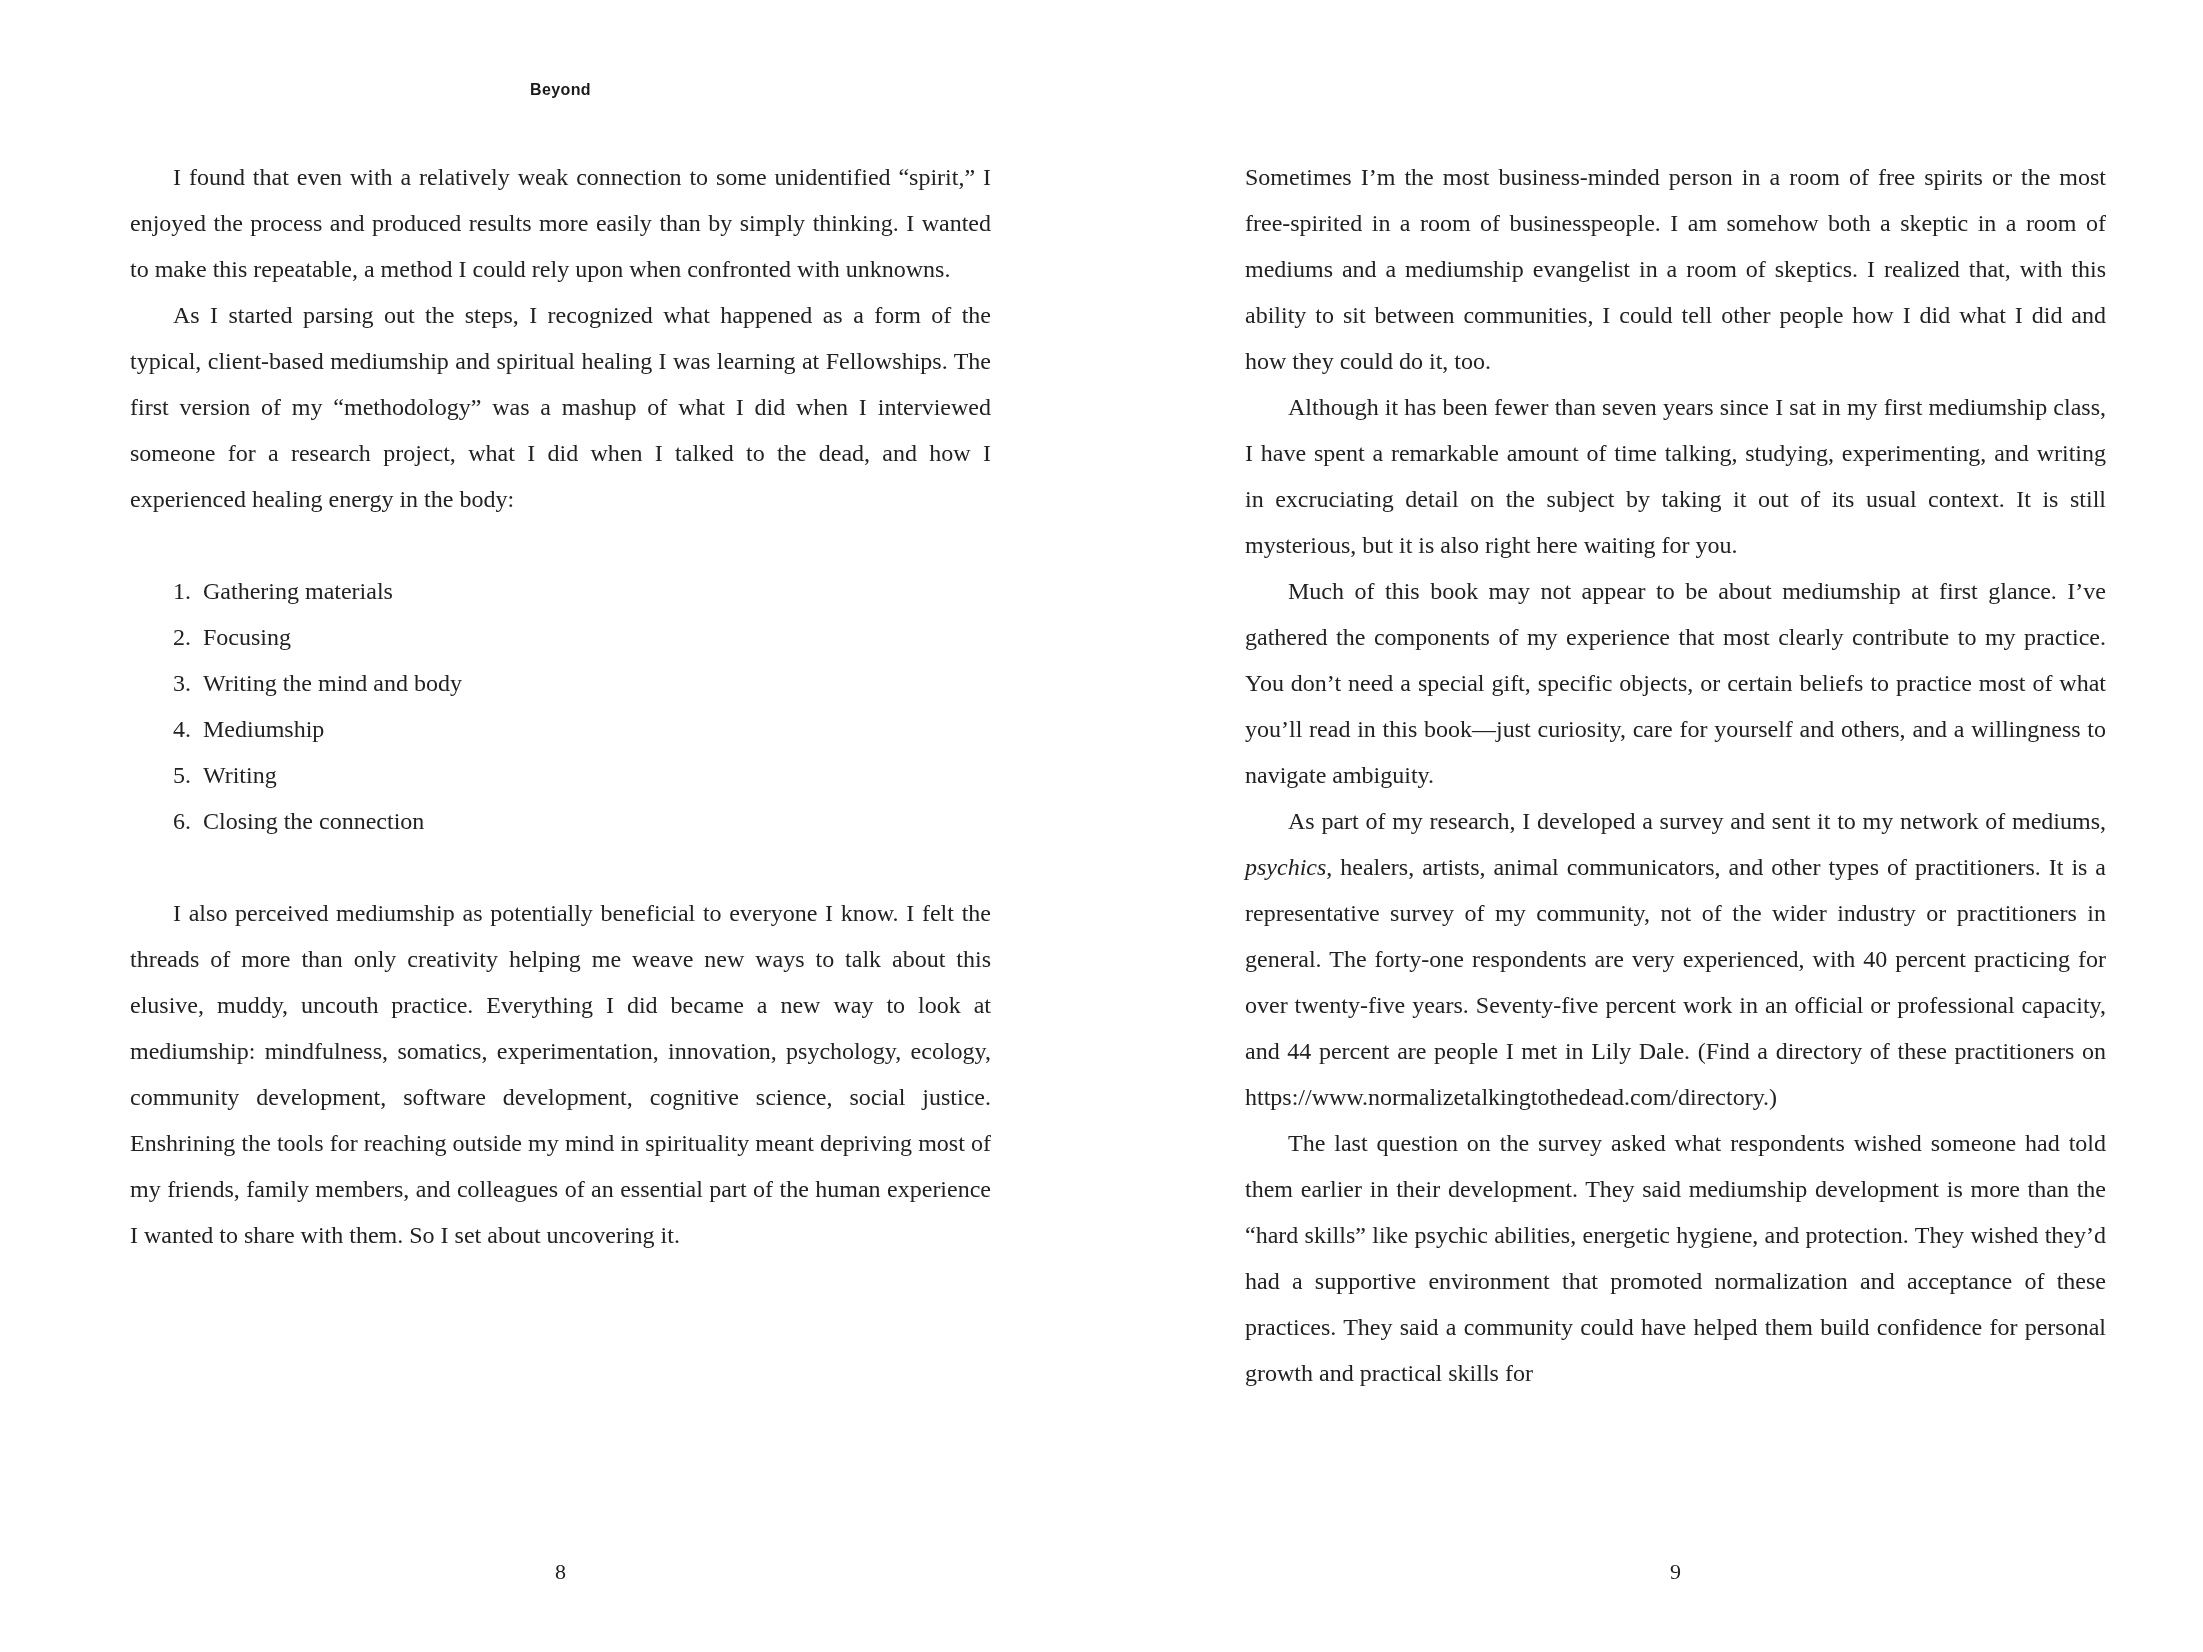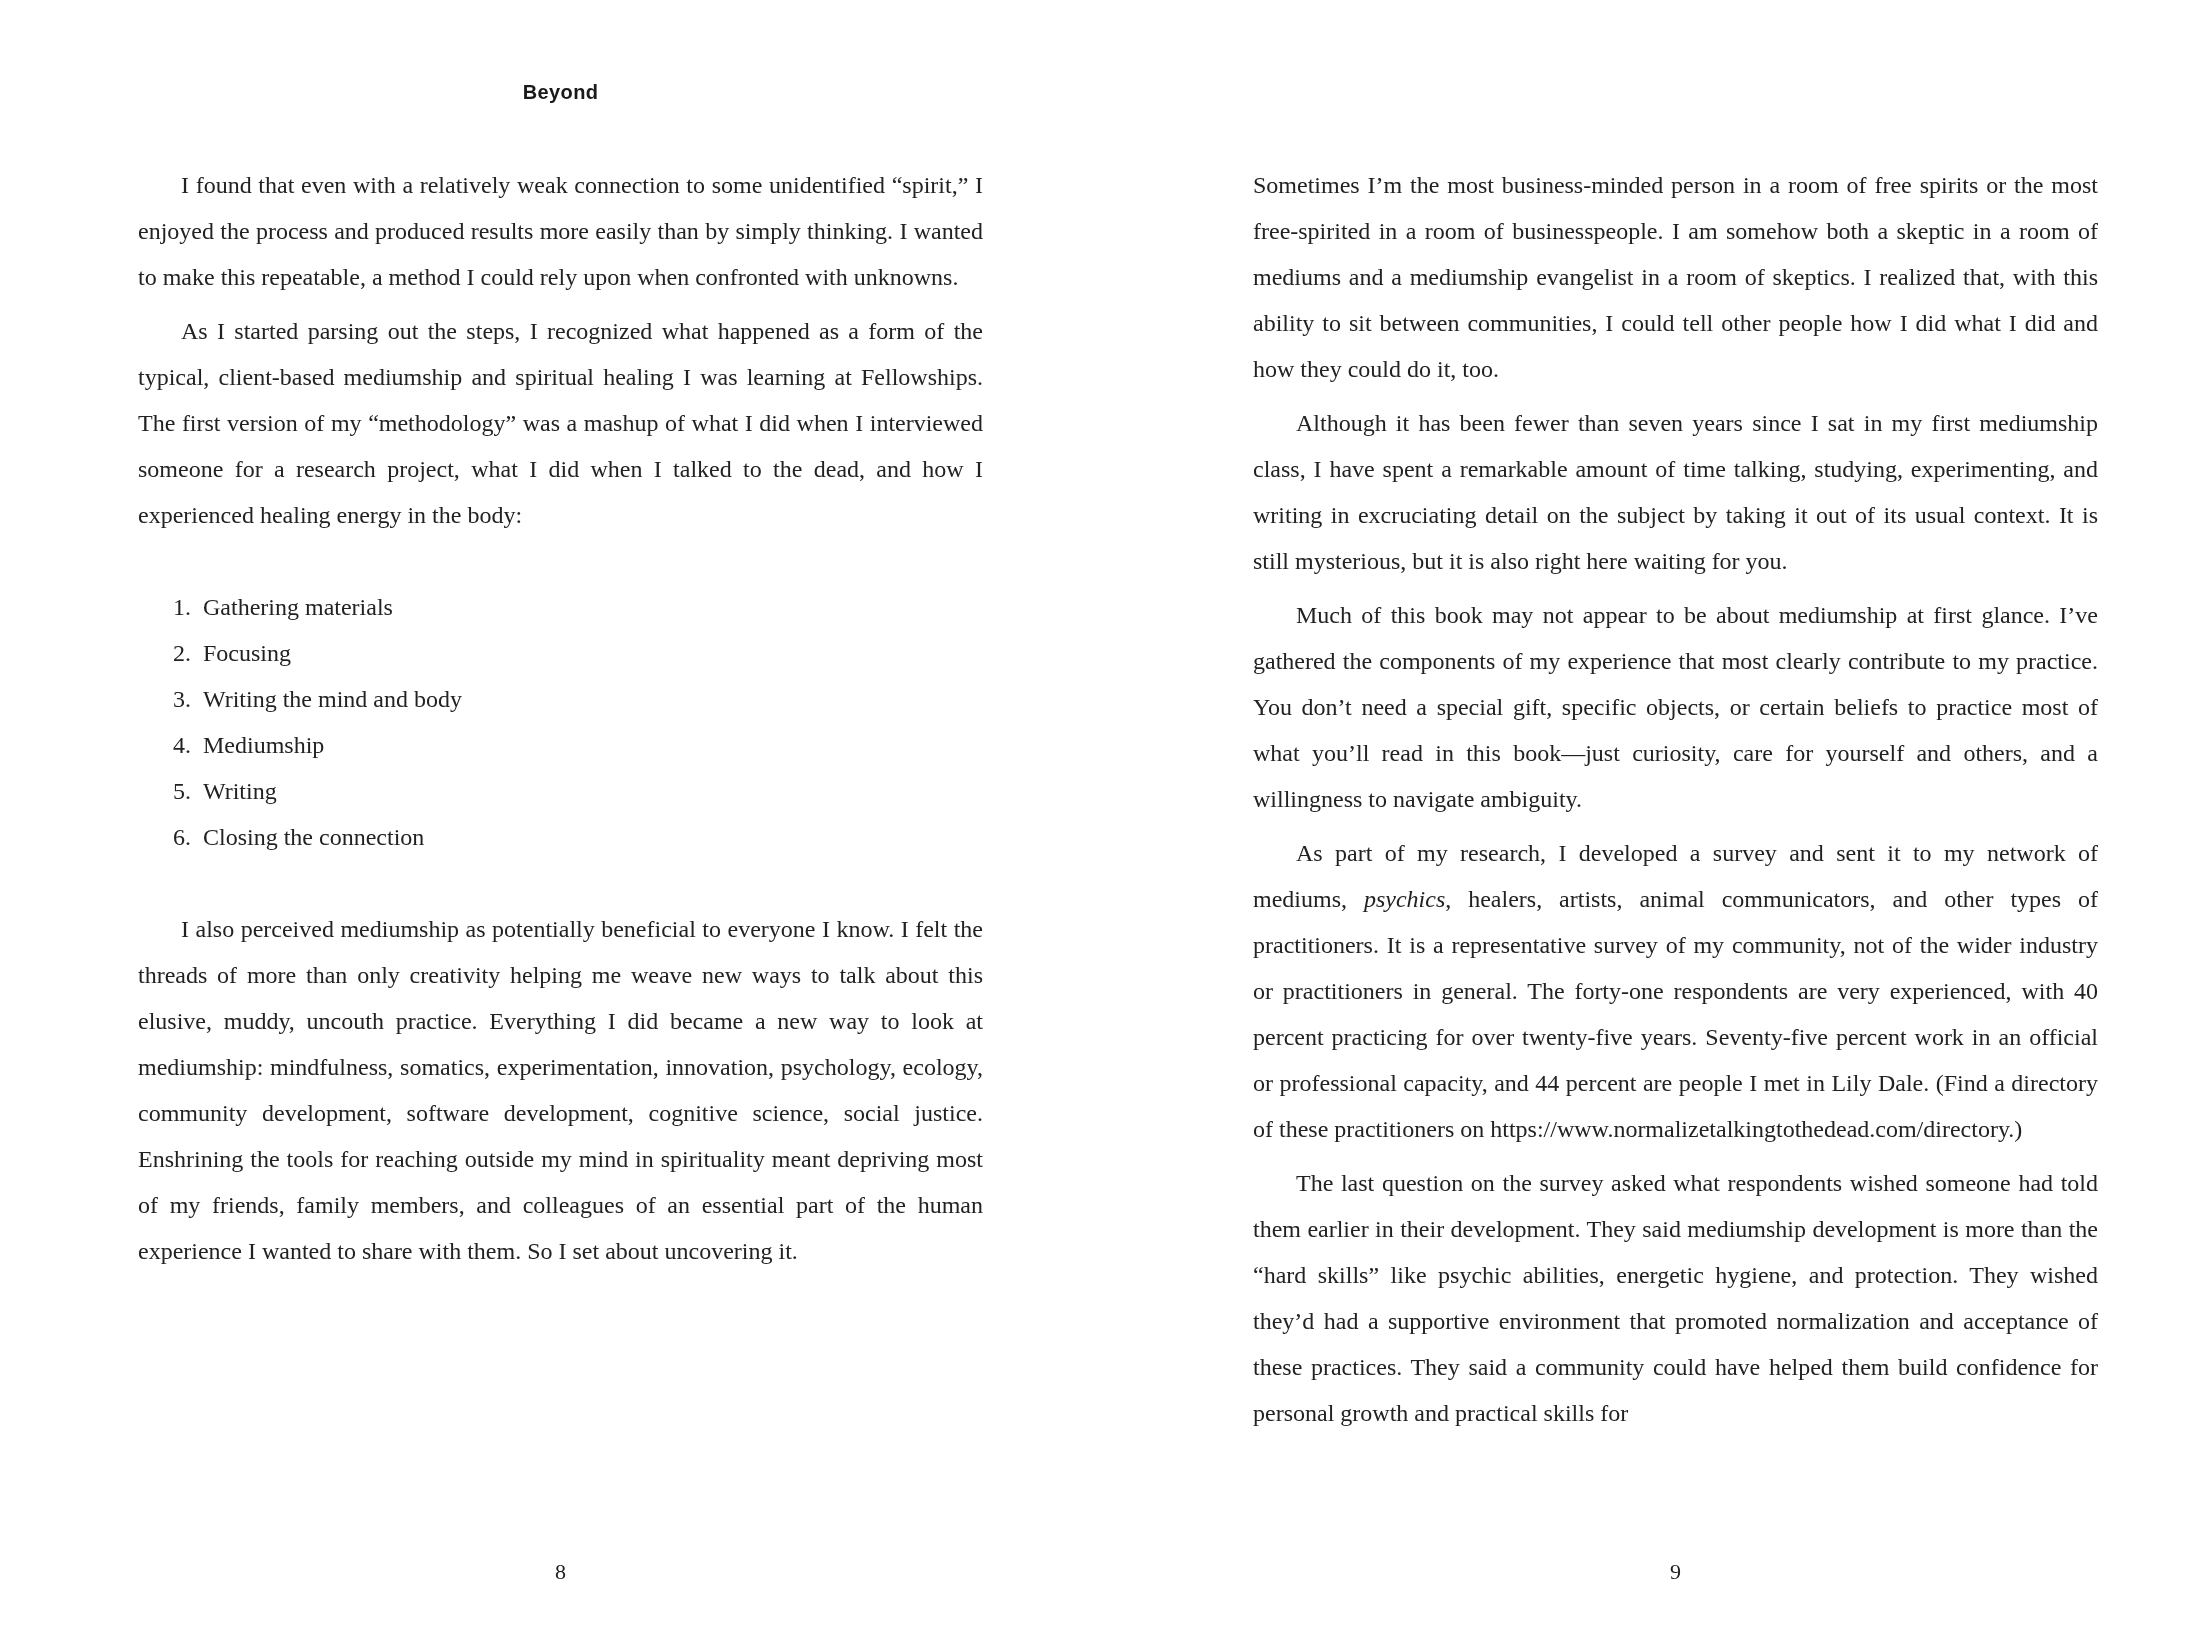--- a/index.html
+++ b/index.html
@@ -25,33 +25,33 @@
     height: 1653px;
     box-sizing: border-box;
   }
   .running-head {
     position: absolute;
     top: 81px;
     width: 861px;
     text-align: center;
     font-family: "Liberation Sans", sans-serif;
     font-weight: 700;
-    font-size: 20px;
+    font-size: 16px;
     letter-spacing: 0.4px;
     color: #1a1a1a;
   }
   .page-left .running-head, .page-left .text-block, .page-left .page-number { left: 130px; }
   .page-right .running-head, .page-right .text-block, .page-right .page-number { left: 143px; }
   .text-block {
     position: absolute;
     top: 154px;
     width: 861px;
   }
   .text-block p {
-    margin: 8px;
+    margin: 0;
     font-size: 24px;
     line-height: 46px;
     text-align: justify;
   }
   .indent { text-indent: 43px; }
   .no-indent { text-indent: 0; }
   .method-list {
     list-style: none;
     margin: 46px 0 46px 0;
     padding: 0;

